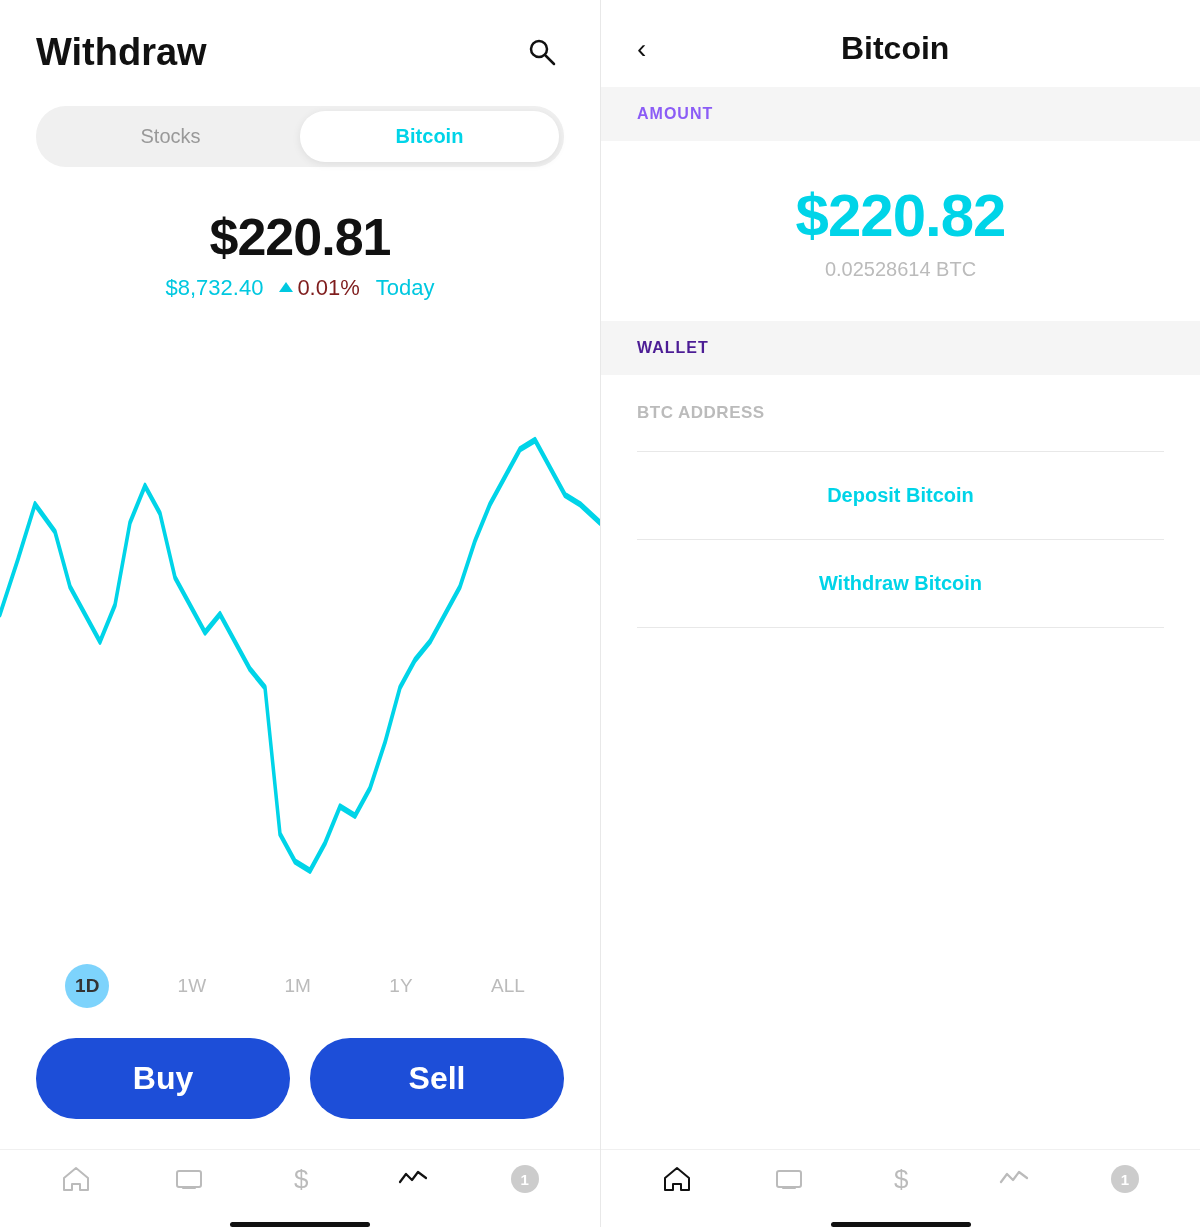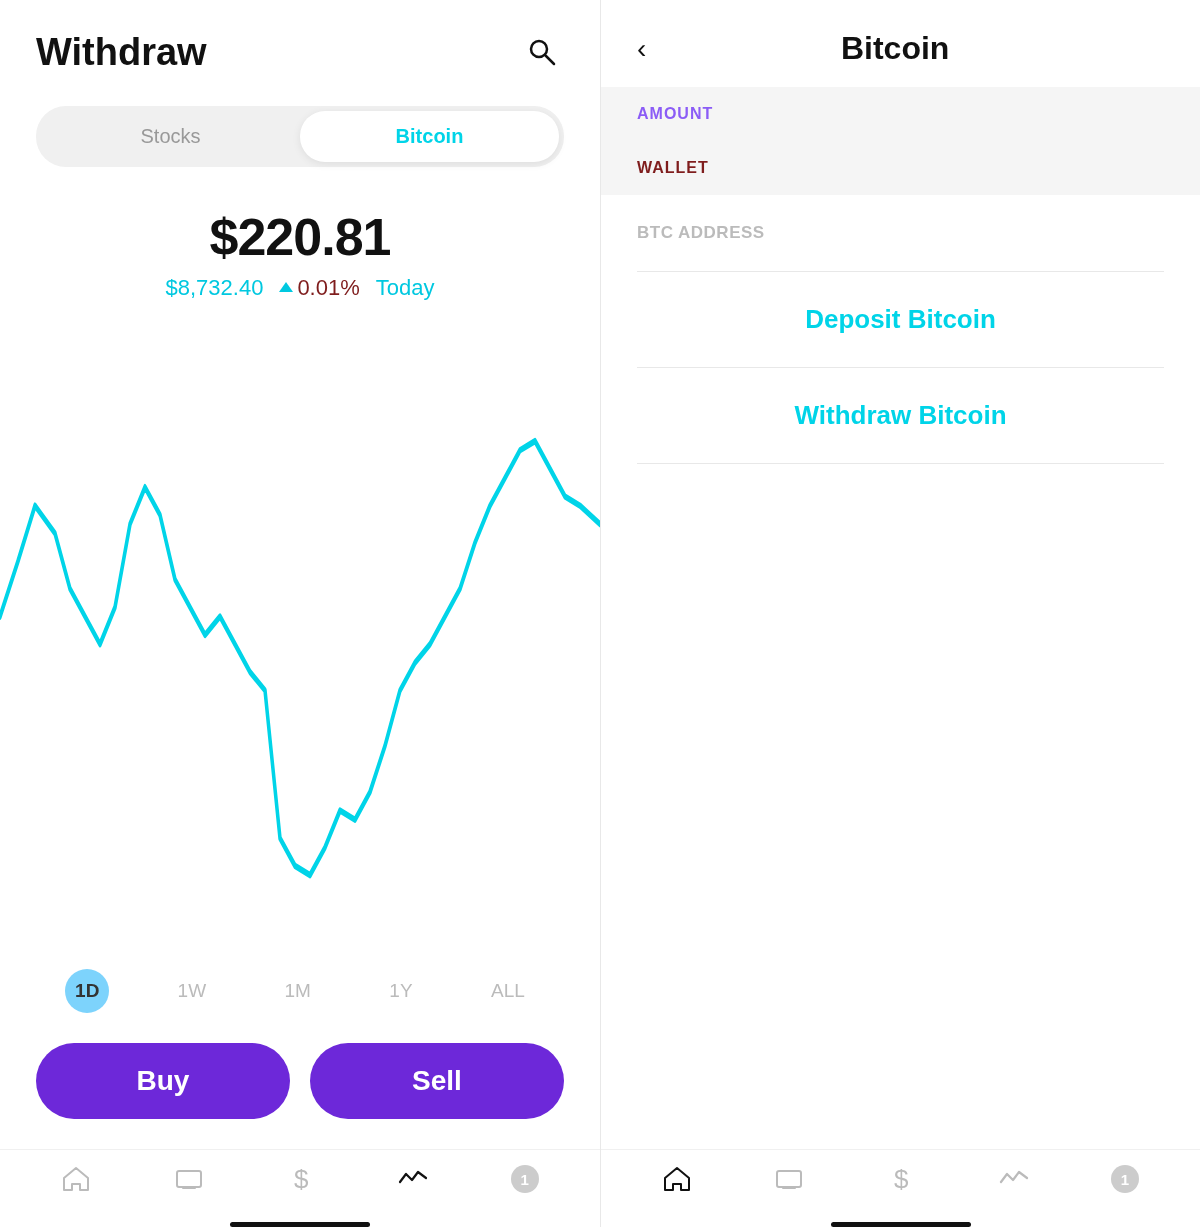--- a/index.html
+++ b/index.html
@@ -169,24 +169,24 @@
       display: flex;
       gap: 20px;
       padding: 10px 36px 30px 36px;
     }
 
     .btn-buy, .btn-sell {
       flex: 1;
       padding: 22px 0;
       border-radius: 40px;
       border: none;
-      font-size: 28px;
+      font-size: 32px;
       font-weight: 600;
       color: #fff;
-      background: #6d28d9;
+      background: #1d4ed8;
       cursor: pointer;
     }
 
     
     .bottom-nav {
       display: flex;
       align-items: center;
       justify-content: space-around;
       padding: 14px 20px 20px 20px;
       border-top: 1px solid #f0f0f0;
@@ -290,21 +290,21 @@
       font-size: 20px;
       color: #bbb;
       margin-top: 8px;
     }
 
     .wallet-label {
       background: #f5f5f5;
       padding: 18px 36px;
       font-size: 16px;
       font-weight: 600;
-      color: #7f1d1d;
+      color: #4c1d95;
       letter-spacing: 1px;
       text-transform: uppercase;
     }
 
     .btc-address-row {
       padding: 28px 36px;
       display: flex;
       align-items: center;
     }
 
@@ -322,21 +322,21 @@
       background: #e8e8e8;
       margin: 0 36px;
     }
 
     .action-row {
       padding: 32px 36px;
       text-align: center;
     }
 
     .action-link {
-      font-size: 26px;
+      font-size: 20px;
       font-weight: 600;
       color: #00d4e8;
       cursor: pointer;
     }
 
     
     .right-bottom-nav {
       margin-top: auto;
       display: flex;
       align-items: center;
@@ -478,20 +478,24 @@
 
 <div class="right-panel">
 
   <div class="right-header">
     <button class="back-btn">‹</button>
     <span class="right-header-title">Bitcoin</span>
   </div>
 
   <div class="section-label">AMOUNT</div>
 
+  <div class="amount-section">
+    <div class="amount-value">$220.82</div>
+    <div class="btc-amount">0.02528614 BTC</div>
+  </div>
 
   <div class="wallet-label">WALLET</div>
 
   <div class="btc-address-row">
     <span class="btc-address-label">BTC ADDRESS</span>
   </div>
 
   <div class="divider"></div>
 
   <div class="action-row">

